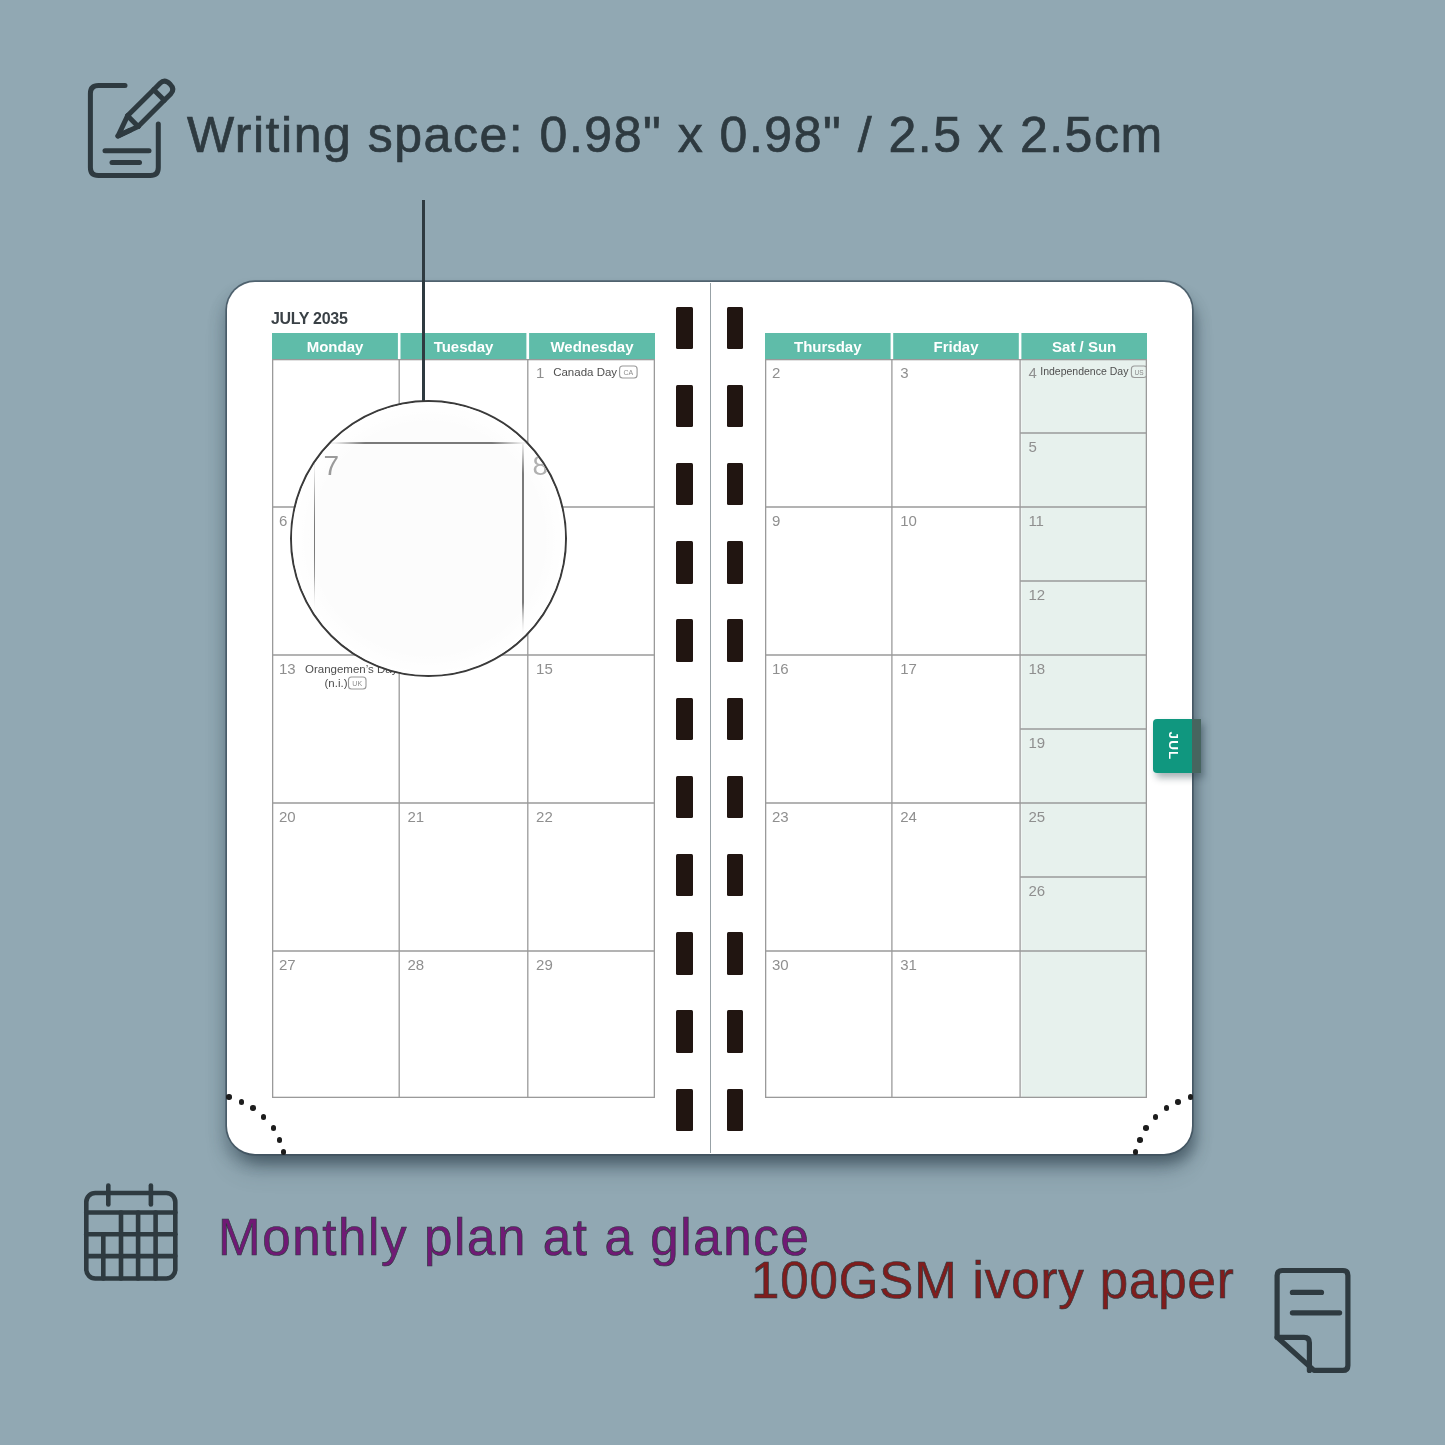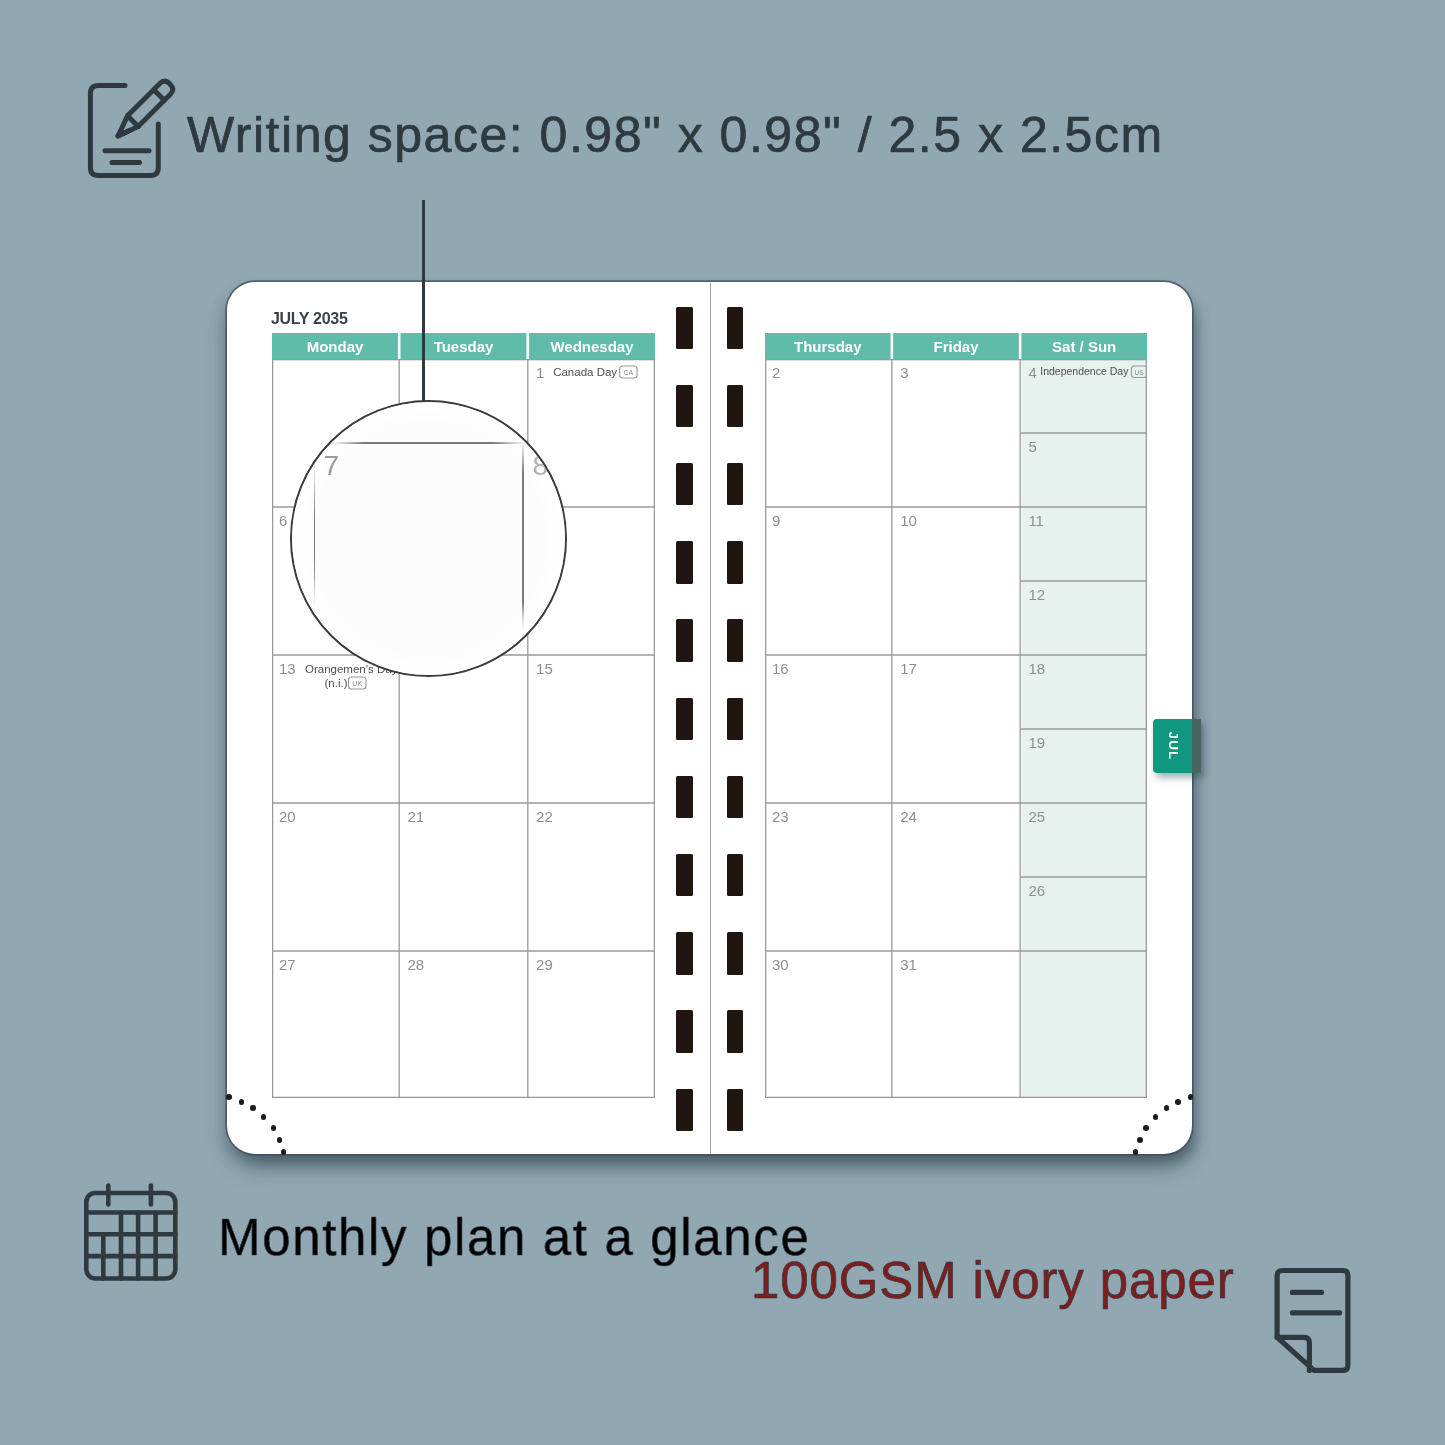--- a/index.html
+++ b/index.html
@@ -169,21 +169,21 @@
 <path d="M 70.9 3.5 V 22.5"></path>
 <path d="M 6.3 30.5 H 95.3"></path>
 <path d="M 6.3 52.3 H 95.3"></path>
 <path d="M 6.3 74.1 H 95.3"></path>
 <path d="M 23.3 52.3 V 96.5"></path>
 <path d="M 41 30.5 V 96.5"></path>
 <path d="M 58.1 30.5 V 96.5"></path>
 <path d="M 75.6 30.5 V 96.5"></path>
 </svg>
 
-<div class="a" id="cap2" style="left:218px;top:1208px;font-size:51px;color:#000000;letter-spacing:1.65px;-webkit-text-stroke:0.7px #2E3A40;white-space:nowrap;">Monthly plan at a glance</div>
+<div class="a" id="cap2" style="left:218px;top:1208px;font-size:51px;color:#701a75;letter-spacing:1.65px;-webkit-text-stroke:0.7px #2E3A40;white-space:nowrap;">Monthly plan at a glance</div>
 
 <div class="a" id="cap3" style="left:751px;top:1251px;font-size:51px;color:#7f1d1d;letter-spacing:0.88px;-webkit-text-stroke:0.7px #2E3A40;white-space:nowrap;">100GSM ivory paper</div>
 
 <svg class="a" style="left:1268px;top:1264px" width="88" height="114" viewBox="0 0 88 114" fill="none" stroke="#2E3A40" stroke-width="5.2" stroke-linecap="round" stroke-linejoin="round">
 <path d="M 9.1 73.3 V 11.5 Q 9.1 6.5 14.1 6.5 H 74.9 Q 79.9 6.5 79.9 11.5 V 101.4 Q 79.9 106.4 74.9 106.4 H 46 L 9.1 73.3"></path>
 <path d="M 9.1 73.3 H 36 Q 41.4 73.3 41.4 78.7 V 106.4"></path>
 <path d="M 24.4 28.4 H 53.5"></path>
 <path d="M 24.4 48.8 H 71.6"></path>
 </svg>
 </body></html>

